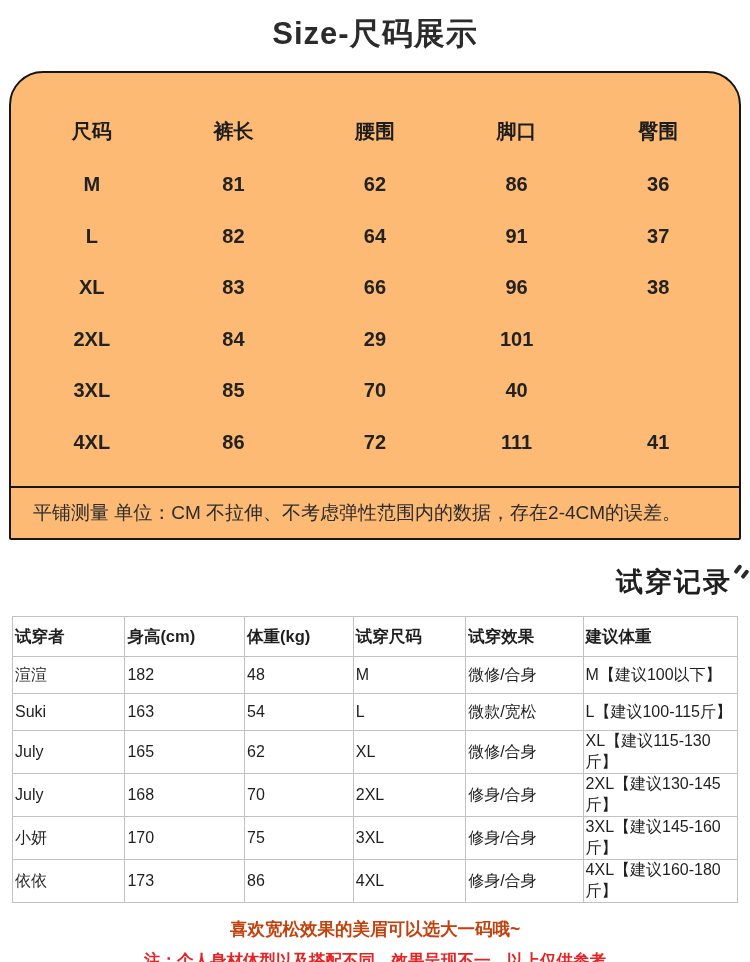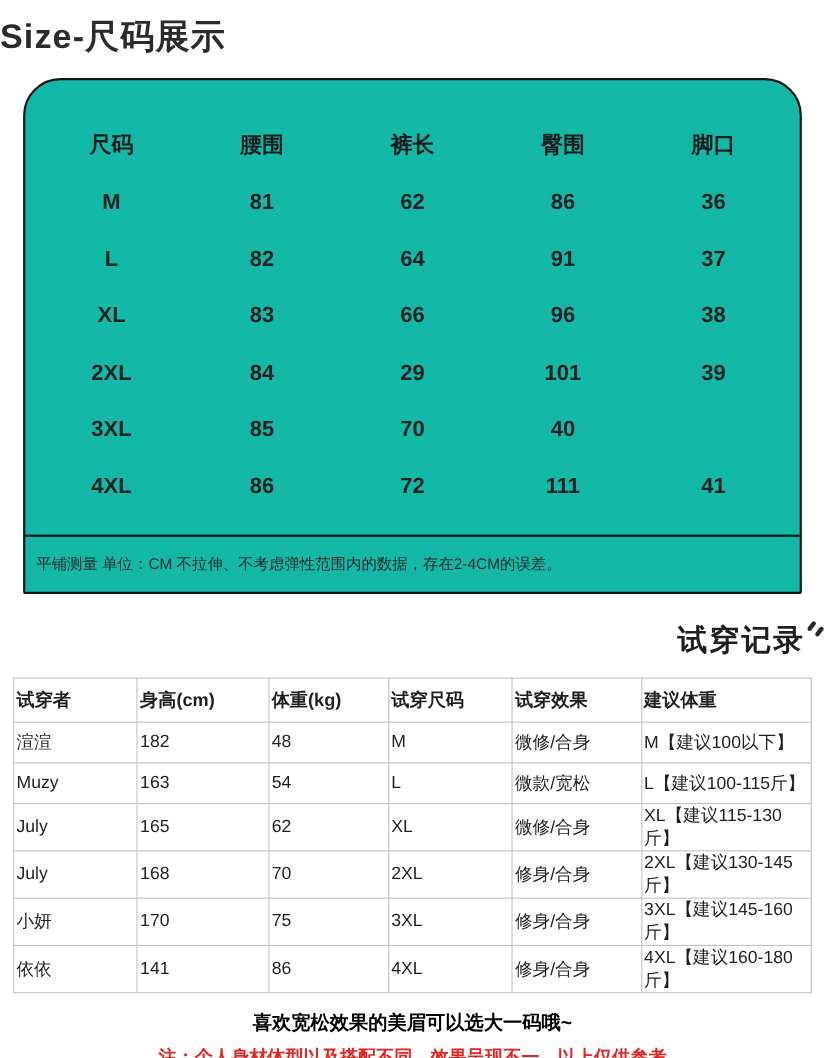--- a/index.html
+++ b/index.html
@@ -3,45 +3,45 @@
 <meta charset="utf-8">
 <style>
   html,body{margin:0;padding:0;}
   body{
     width:750px;height:962px;background:#ffffff;
     font-family:"Liberation Sans","DejaVu Sans",sans-serif;
     color:#2e2e2e;overflow:hidden;
   }
   
   .page-title{
-    text-align:left;padding:13px 0 12px;
+    text-align:center;padding:13px 0 12px;
     font-size:31px;font-weight:bold;color:#2b2b2b;letter-spacing:1px;
   }
   
   .size-box{
-    margin:4px 21px 0;height:469px;
+    margin:4px 9px 0;height:469px;
     border:2px solid #161616;
     border-radius:34px 34px 2px 2px;
     display:flex;flex-direction:column;box-sizing:border-box;
-    background:#14b8a6;
+    background:#fdba74;
   }
   .size-grid{
     flex:1;display:flex;flex-direction:column;
     justify-content:space-evenly;padding:16px 10px 4px;
   }
   .size-row{display:flex;}
   .size-row .c{
     flex:0 0 20%;text-align:center;
     font-size:20px;font-weight:bold;color:#222;
   }
   .size-row.hdr .c{font-size:20px;font-weight:bold;color:#1c1c1c;}
   .size-note{
     border-top:2px solid #161616;height:50px;flex:0 0 50px;
-    display:flex;align-items:center;padding-left:10px;
-    font-size:14px;color:#2c2c2c;
+    display:flex;align-items:center;padding-left:22px;
+    font-size:19px;color:#2c2c2c;
   }
   
   .fitting-title{
     text-align:right;margin-top:24px;
     font-size:27px;font-weight:bold;color:#1f1f1f;letter-spacing:2px;
   }
   .accent-mark{display:inline-block;width:15px;height:18px;position:relative;margin-left:3px;top:-9px;}
   .accent-mark i{position:absolute;width:3.5px;height:10px;background:#2a2a2a;border-radius:2px;transform:rotate(38deg);}
   .accent-mark i:first-child{left:1px;top:0;}
   .accent-mark i:last-child{left:8px;top:5px;}
@@ -54,40 +54,40 @@
   }
   table.fitting th{height:40px;font-size:16.5px;font-weight:bold;}
   table.fitting td{height:37px;font-size:16px;}
   table.fitting td.name{font-size:16px;}
   table.fitting col.c1{width:15.5%;} table.fitting col.c2{width:16.5%;}
   table.fitting col.c3{width:15%;}  table.fitting col.c4{width:15.5%;}
   table.fitting col.c5{width:16.2%;} table.fitting col.c6{width:21.3%;}
   
   .tip-text{
     text-align:center;margin-top:14px;
-    font-size:17.5px;font-weight:bold;color:#000000;
+    font-size:17.5px;font-weight:bold;color:#c2410c;
   }
   .warning-text{
     text-align:center;margin-top:9px;
     font-size:16.5px;font-weight:bold;color:#e62222;
   }
 </style>
 </head>
 <body>
 
 <div class="page-title">Size-尺码展示</div>
 
 <div class="size-box">
   <div class="size-grid">
     <div class="size-row hdr">
       <div class="c">尺码</div>
+      <div class="c">裤长</div>
       <div class="c">腰围</div>
-      <div class="c">裤长</div>
+      <div class="c">脚口</div>
       <div class="c">臀围</div>
-      <div class="c">脚口</div>
     </div>
     <div class="size-row">
       <div class="c">M</div>
       <div class="c">81</div>
       <div class="c">62</div>
       <div class="c">86</div>
       <div class="c">36</div>
     </div>
     <div class="size-row">
       <div class="c">L</div>
@@ -101,21 +101,20 @@
       <div class="c">83</div>
       <div class="c">66</div>
       <div class="c">96</div>
       <div class="c">38</div>
     </div>
     <div class="size-row">
       <div class="c">2XL</div>
       <div class="c">84</div>
       <div class="c">29</div>
       <div class="c">101</div>
-      <div class="c">39</div>
     </div>
     <div class="size-row">
       <div class="c">3XL</div>
       <div class="c">85</div>
       <div class="c">70</div>
       <div class="c">40</div>
     </div>
     <div class="size-row">
       <div class="c">4XL</div>
       <div class="c">86</div>
@@ -151,21 +150,21 @@
   </tr>
   <tr>
     <td class="name">渲渲</td>
     <td>182</td>
     <td>48</td>
     <td>M</td>
     <td>微修/合身</td>
     <td>M【建议100以下】</td>
   </tr>
   <tr>
-    <td class="name">Muzy</td>
+    <td class="name">Suki</td>
     <td>163</td>
     <td>54</td>
     <td>L</td>
     <td>微款/宽松</td>
     <td>L【建议100-115斤】</td>
   </tr>
   <tr>
     <td class="name">July</td>
     <td>165</td>
     <td>62</td>
@@ -184,21 +183,21 @@
   <tr>
     <td class="name">小妍</td>
     <td>170</td>
     <td>75</td>
     <td>3XL</td>
     <td>修身/合身</td>
     <td>3XL【建议145-160斤】</td>
   </tr>
   <tr>
     <td class="name">依依</td>
-    <td>141</td>
+    <td>173</td>
     <td>86</td>
     <td>4XL</td>
     <td>修身/合身</td>
     <td>4XL【建议160-180斤】</td>
   </tr>
 </tbody>
   </table>
 
 <div class="tip-text">喜欢宽松效果的美眉可以选大一码哦~</div>
 <div class="warning-text">注：个人身材体型以及搭配不同，效果呈现不一，以上仅供参考</div>

